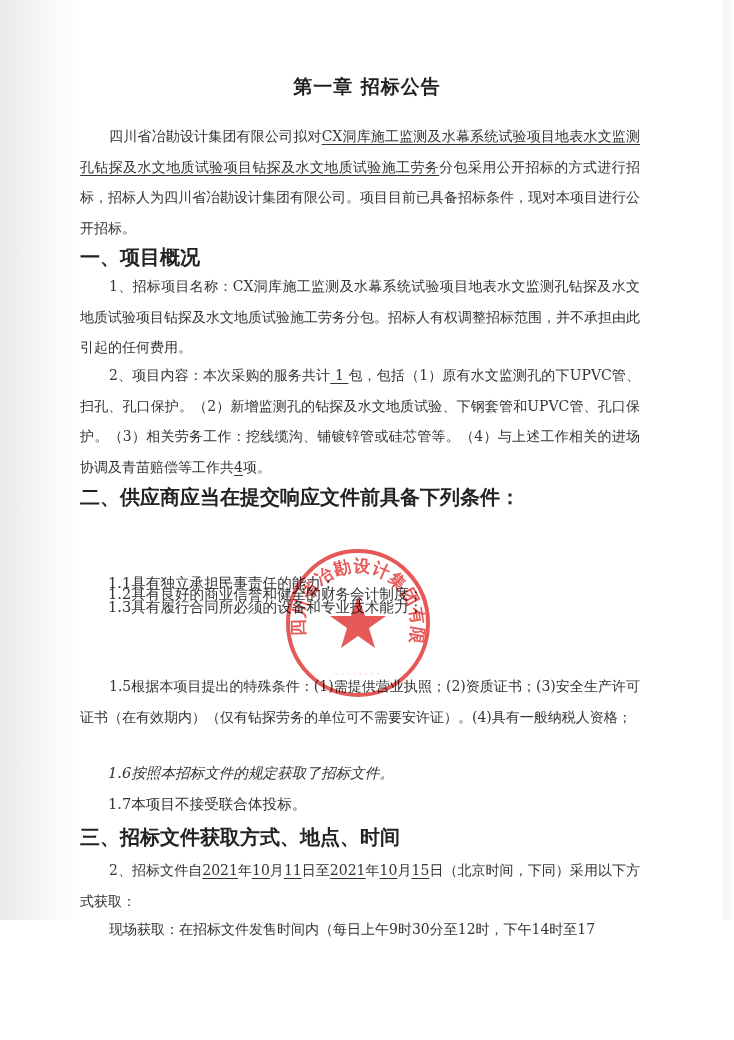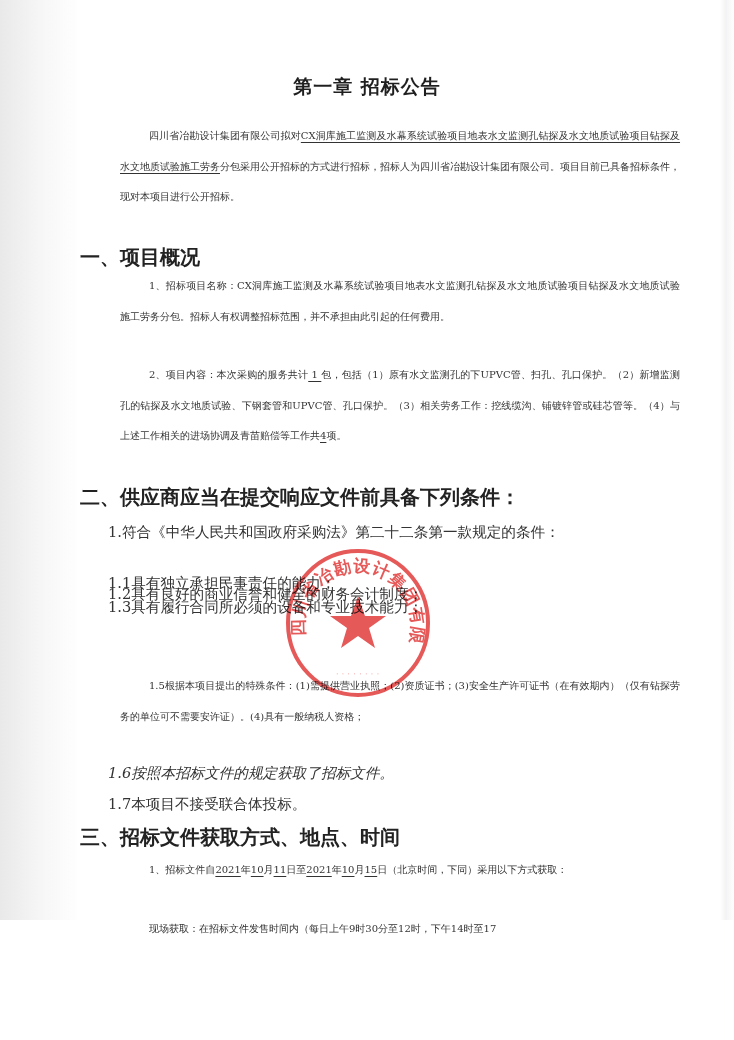--- a/index.html
+++ b/index.html
@@ -14,22 +14,22 @@
       position: absolute; left: 0; top: 0; width: 734px; height: 920px;
       background: linear-gradient(to right, #e9e9e9 0px, #f6f6f6 40px, #ffffff 80px, #ffffff 720px, #f3f3f3 726px, #ffffff 734px);
     }
     .title {
       position: absolute; top: 74px; left: 0; width: 734px; text-align: center;
       font-family: "DejaVu Sans", "Liberation Sans", sans-serif;
       font-weight: bold; font-size: 19px; color: #1f1f1f; letter-spacing: 1px;
     }
     .para {
       position: absolute; left: 80px; width: 560px;
-      font-size: 10px; line-height: 30.5px; text-align: justify;
-      text-indent: 29px; color: #333; margin-left: 40px;
+      font-size: 14px; line-height: 30.5px; text-align: justify;
+      text-indent: 29px; color: #333;
     }
     .h {
       position: absolute; left: 80px;
       font-family: "DejaVu Sans", "Liberation Sans", sans-serif;
       font-weight: bold; font-size: 20px; color: #222;
     }
     .item { position: absolute; left: 108px; font-size: 14.6px; color: #333; white-space: nowrap; }
     .u { text-decoration: underline; text-underline-offset: 3px; }
     .footer {
       position: absolute; top: 945px; left: 0; width: 734px; text-align: center;
@@ -50,33 +50,32 @@
   <div class="para" style="top:121px;"><span>四川省冶勘设计集团有限公司拟对</span><span class="u">CX洞库施工监测及水幕系统试验项目地表水文监测孔钻探及水文地质试验项目钻探及水文地质试验施工劳务</span><span>分包采用公开招标的方式进行招标，招标人为四川省冶勘设计集团有限公司。项目目前已具备招标条件，现对本项目进行公开招标。</span></div>
 
   <div class="h" style="top:244px;">一、项目概况</div>
 
   <div class="para" style="top:271px;">1、招标项目名称：CX洞库施工监测及水幕系统试验项目地表水文监测孔钻探及水文地质试验项目钻探及水文地质试验施工劳务分包。招标人有权调整招标范围，并不承担由此引起的任何费用。</div>
 
   <div class="para" style="top:360px;"><span>2、项目内容：本次采购的服务共计</span><span class="u"> 1 </span><span>包，包括（1）原有水文监测孔的下UPVC管、扫孔、孔口保护。（2）新增监测孔的钻探及水文地质试验、下钢套管和UPVC管、孔口保护。（3）相关劳务工作：挖线缆沟、铺镀锌管或硅芯管等。（4）与上述工作相关的进场协调及青苗赔偿等工作共</span><span class="u">4</span><span>项。</span></div>
 
   <div class="h" style="top:484px;">二、供应商应当在提交响应文件前具备下列条件：</div>
 
-  <div class="item" style="top:523px;">1.符合《中华人民共和国政府采购法》第二十二条第一款规定的条件：</div>
   <div class="item" style="top:574px;">1.1具有独立承担民事责任的能力；</div>
   <div class="item" style="top:585px;">1.2具有良好的商业信誉和健全的财务会计制度；</div>
   <div class="item" style="top:598px;">1.3具有履行合同所必须的设备和专业技术能力；</div>
 
   <div class="para" style="top:671px;">1.5根据本项目提出的特殊条件：(1)需提供营业执照；(2)资质证书；(3)安全生产许可证书（在有效期内）（仅有钻探劳务的单位可不需要安许证）。(4)具有一般纳税人资格；</div>
 
   <div class="item" style="top:764px;font-style:italic;">1.6按照本招标文件的规定获取了招标文件。</div>
   <div class="item" style="top:795px;">1.7本项目不接受联合体投标。</div>
 
   <div class="h" style="top:824px;">三、招标文件获取方式、地点、时间</div>
 
-  <div class="para" style="top:855px;"><span>1、招标文件自</span><span class="u">2021</span><span>年</span><span class="u">10</span><span>月</span><span class="u">11</span><span>日至</span><span class="u">2021</span><span>年</span><span class="u">10</span><span>月</span><span class="u">15</span><span>日（北京时间，下同）采用以下方式获取：</span></div>
+  <div class="para" style="top:855px;"><span>2、招标文件自</span><span class="u">2021</span><span>年</span><span class="u">10</span><span>月</span><span class="u">11</span><span>日至</span><span class="u">2021</span><span>年</span><span class="u">10</span><span>月</span><span class="u">15</span><span>日（北京时间，下同）采用以下方式获取：</span></div>
 
   <div class="para" style="top:914px;">现场获取：在招标文件发售时间内（每日上午9时30分至12时，下午14时至17</div>
 
 
   <svg class="stamp" viewBox="0 0 150 150">
     <defs>
       <path id="sealArc" d="M 22 88 A 54 54 0 1 1 128 88"></path>
     </defs>
     <ellipse cx="75" cy="75" rx="70" ry="72" fill="none" stroke="#e23b3b" stroke-width="4"></ellipse>
     <text font-family="DejaVu Sans, sans-serif" font-size="17" font-weight="bold" fill="#e23b3b" letter-spacing="1">

